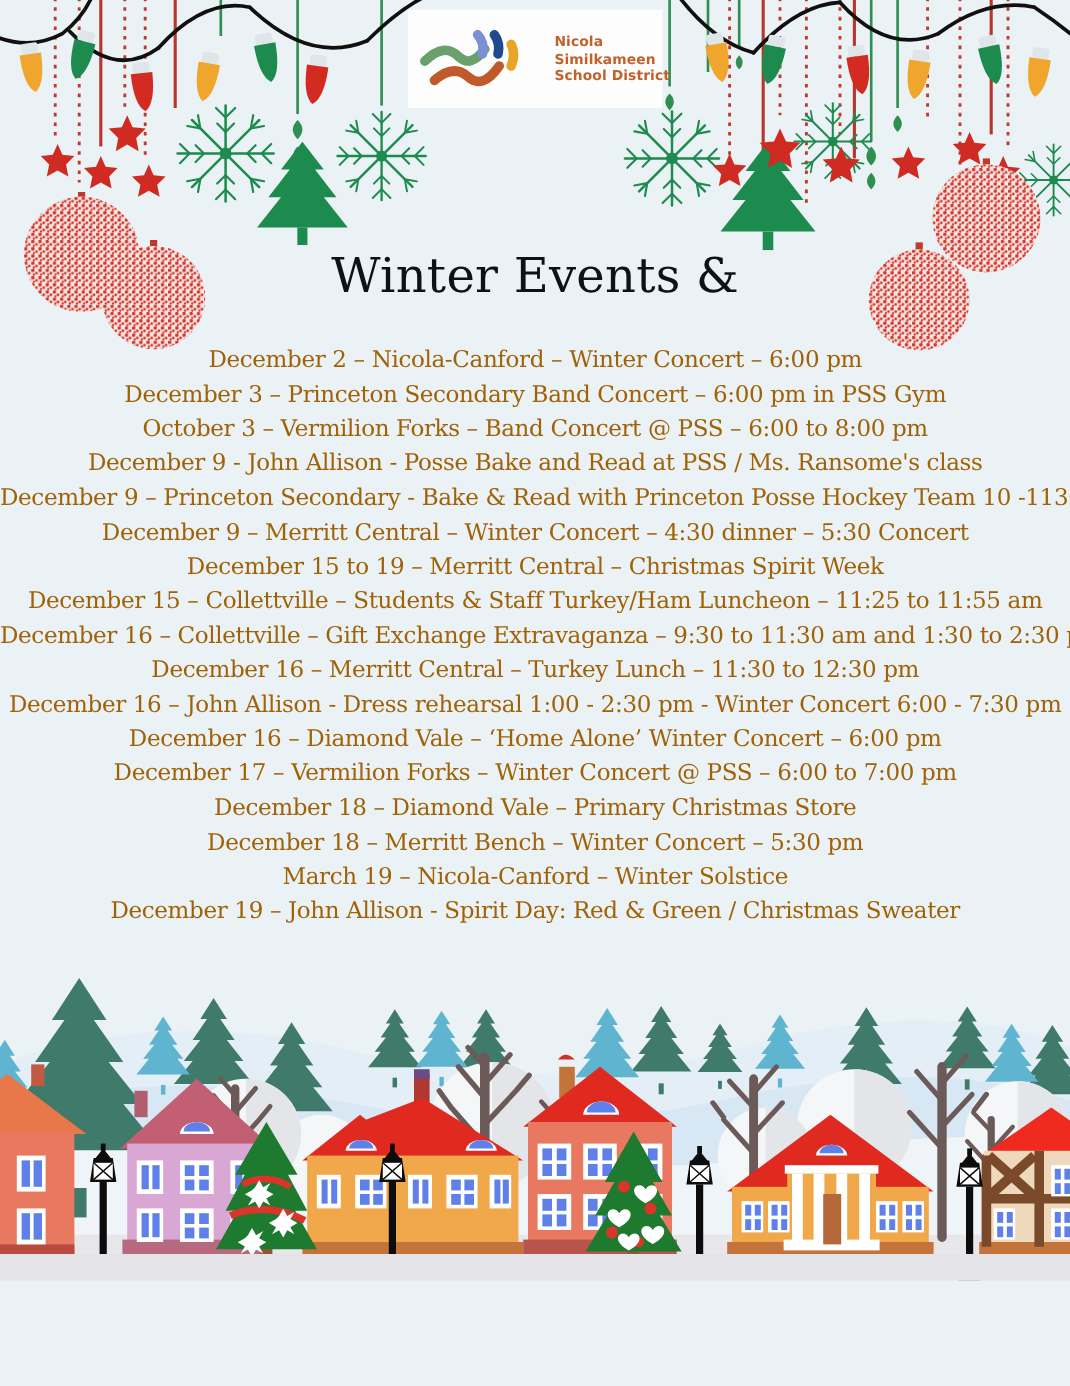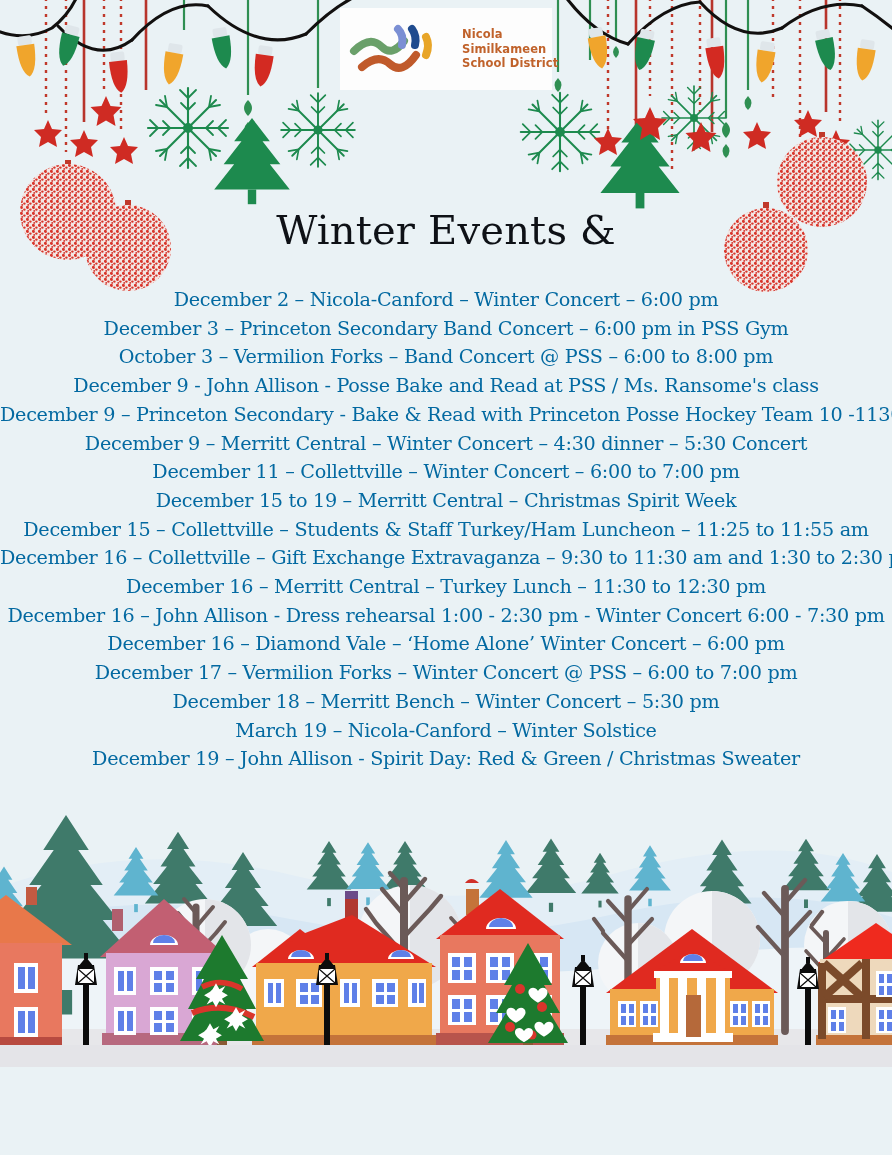--- a/index.html
+++ b/index.html
@@ -64,21 +64,21 @@
   
   .events {
     position: absolute;
     left: 0; top: 286px; width: 892px;
     text-align: center;
     z-index: 30;
   }
   .event-line {
     font-family: "DejaVu Serif", serif;
     font-size: 19.2px;
-    color: #0369a1;
+    color: #a16207;
     line-height: 28.7px;
     white-space: nowrap;
     letter-spacing: -0.3px;
   }
 
   
   svg { display:block; }
 </style>
 </head>
 <body>
@@ -309,28 +309,28 @@
     <div class="title-line l1">Winter Events &amp;</div>
   </div>
 
   <div class="events">
     <div class="event-line">December 2 – Nicola-Canford – Winter Concert – 6:00 pm</div>
     <div class="event-line">December 3 – Princeton Secondary Band Concert – 6:00 pm in PSS Gym</div>
     <div class="event-line">October 3 – Vermilion Forks – Band Concert @ PSS – 6:00 to 8:00 pm</div>
     <div class="event-line">December 9 - John Allison - Posse Bake and Read at PSS / Ms. Ransome's class</div>
     <div class="event-line">December 9 – Princeton Secondary - Bake &amp; Read with Princeton Posse Hockey Team 10 -1130</div>
     <div class="event-line">December 9 – Merritt Central – Winter Concert – 4:30 dinner – 5:30 Concert</div>
-    <div class="event-line">December 11 – Collettville – Winter Concert – 6:00 to 7:00 pm</div>
     <div class="event-line">December 15 to 19 – Merritt Central – Christmas Spirit Week</div>
     <div class="event-line">December 15 – Collettville – Students &amp; Staff Turkey/Ham Luncheon – 11:25 to 11:55 am</div>
     <div class="event-line">December 16 – Collettville – Gift Exchange Extravaganza – 9:30 to 11:30 am and 1:30 to 2:30 pm</div>
     <div class="event-line">December 16 – Merritt Central – Turkey Lunch – 11:30 to 12:30 pm</div>
     <div class="event-line">December 16 – John Allison - Dress rehearsal 1:00 - 2:30 pm - Winter Concert 6:00 - 7:30 pm</div>
     <div class="event-line">December 16 – Diamond Vale – ‘Home Alone’ Winter Concert – 6:00 pm</div>
     <div class="event-line">December 17 – Vermilion Forks – Winter Concert @ PSS – 6:00 to 7:00 pm</div>
+    <div class="event-line">December 18 – Diamond Vale – Primary Christmas Store</div>
     <div class="event-line">December 18 – Merritt Bench – Winter Concert – 5:30 pm</div>
     <div class="event-line">March 19 – Nicola-Canford – Winter Solstice</div>
     <div class="event-line">December 19 – John Allison - Spirit Day: Red &amp; Green / Christmas Sweater</div>
   </div>
 
   <div class="decor-bottom">
     <svg width="892" height="300" viewBox="0 0 892 300">
 
       <rect x="0" y="0" width="892" height="300" fill="#eaf2f5"></rect>
       <path d="M0 120 Q 140 70 300 110 Q 470 150 620 105 Q 780 62 892 105 L892 300 L0 300 Z" fill="#e3eef6"></path>

